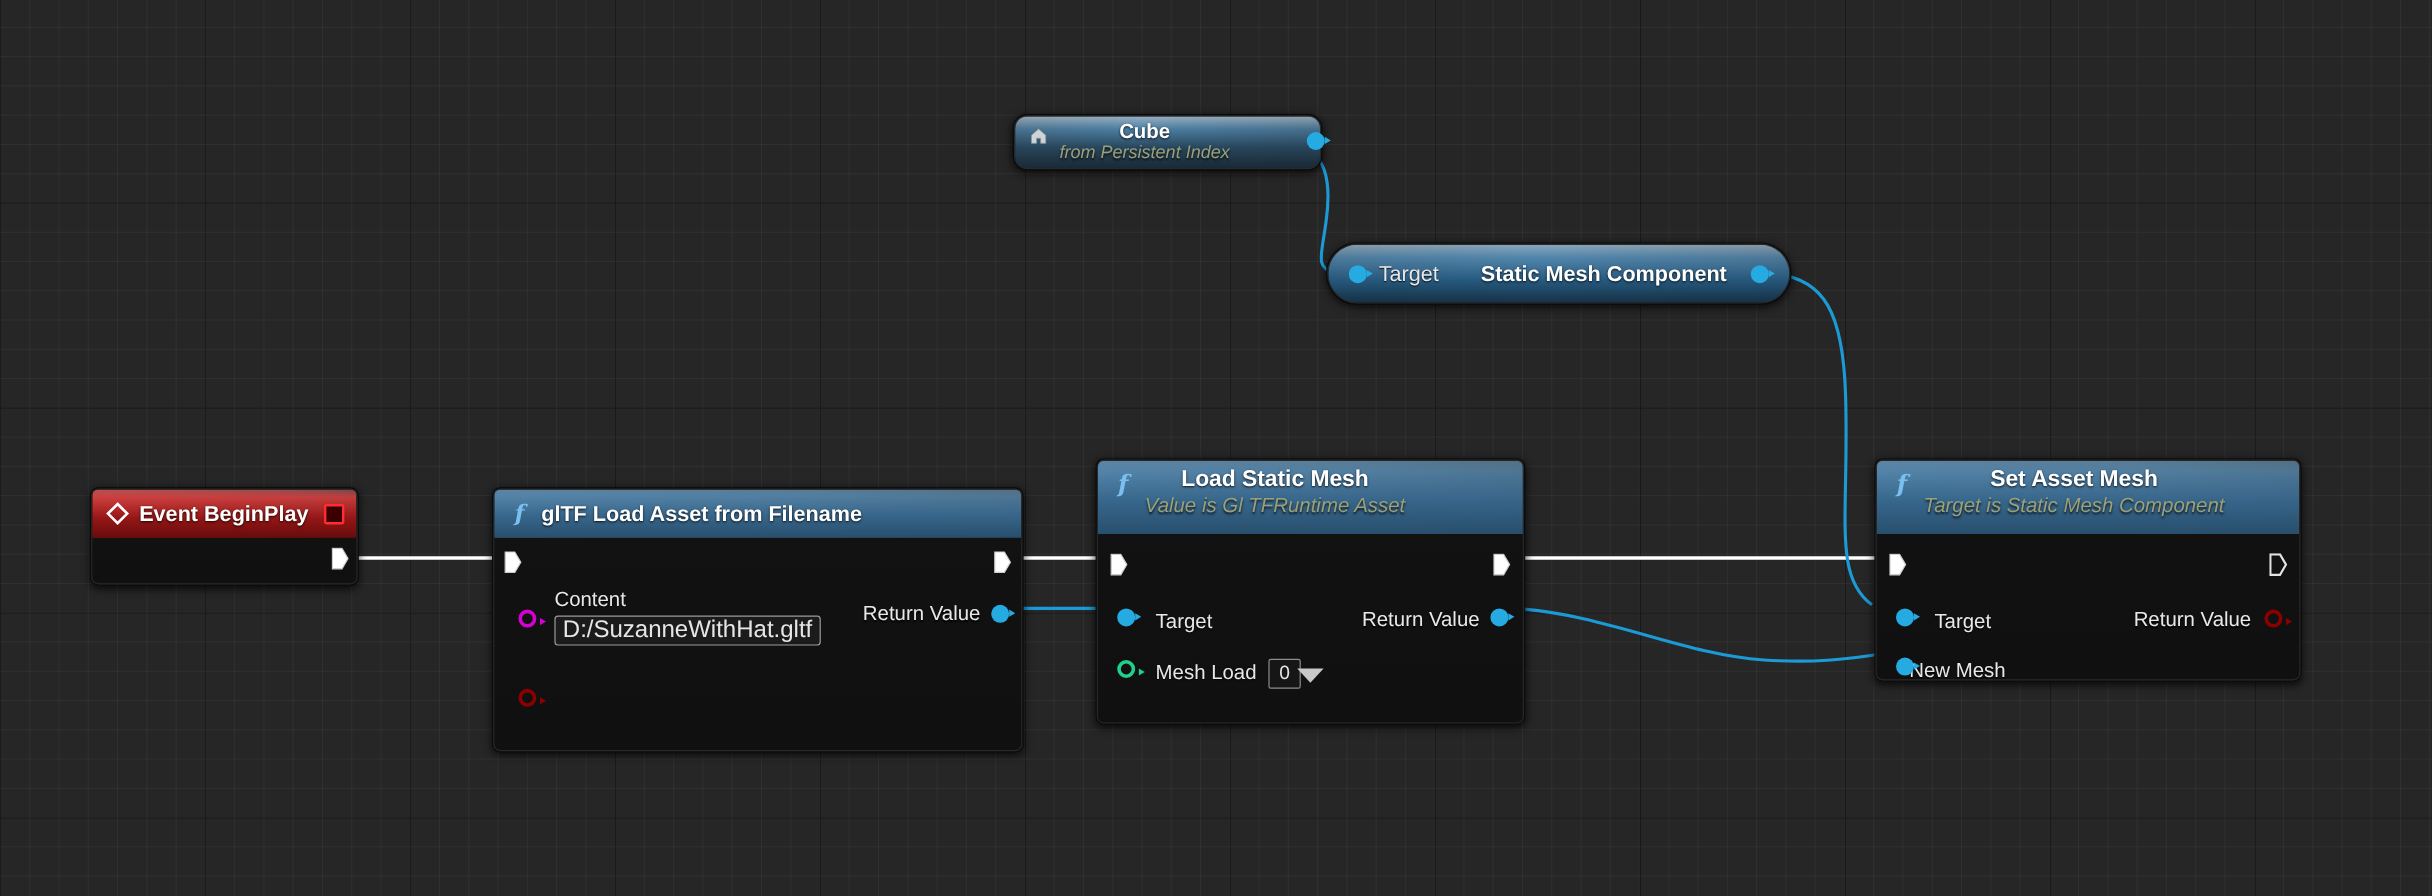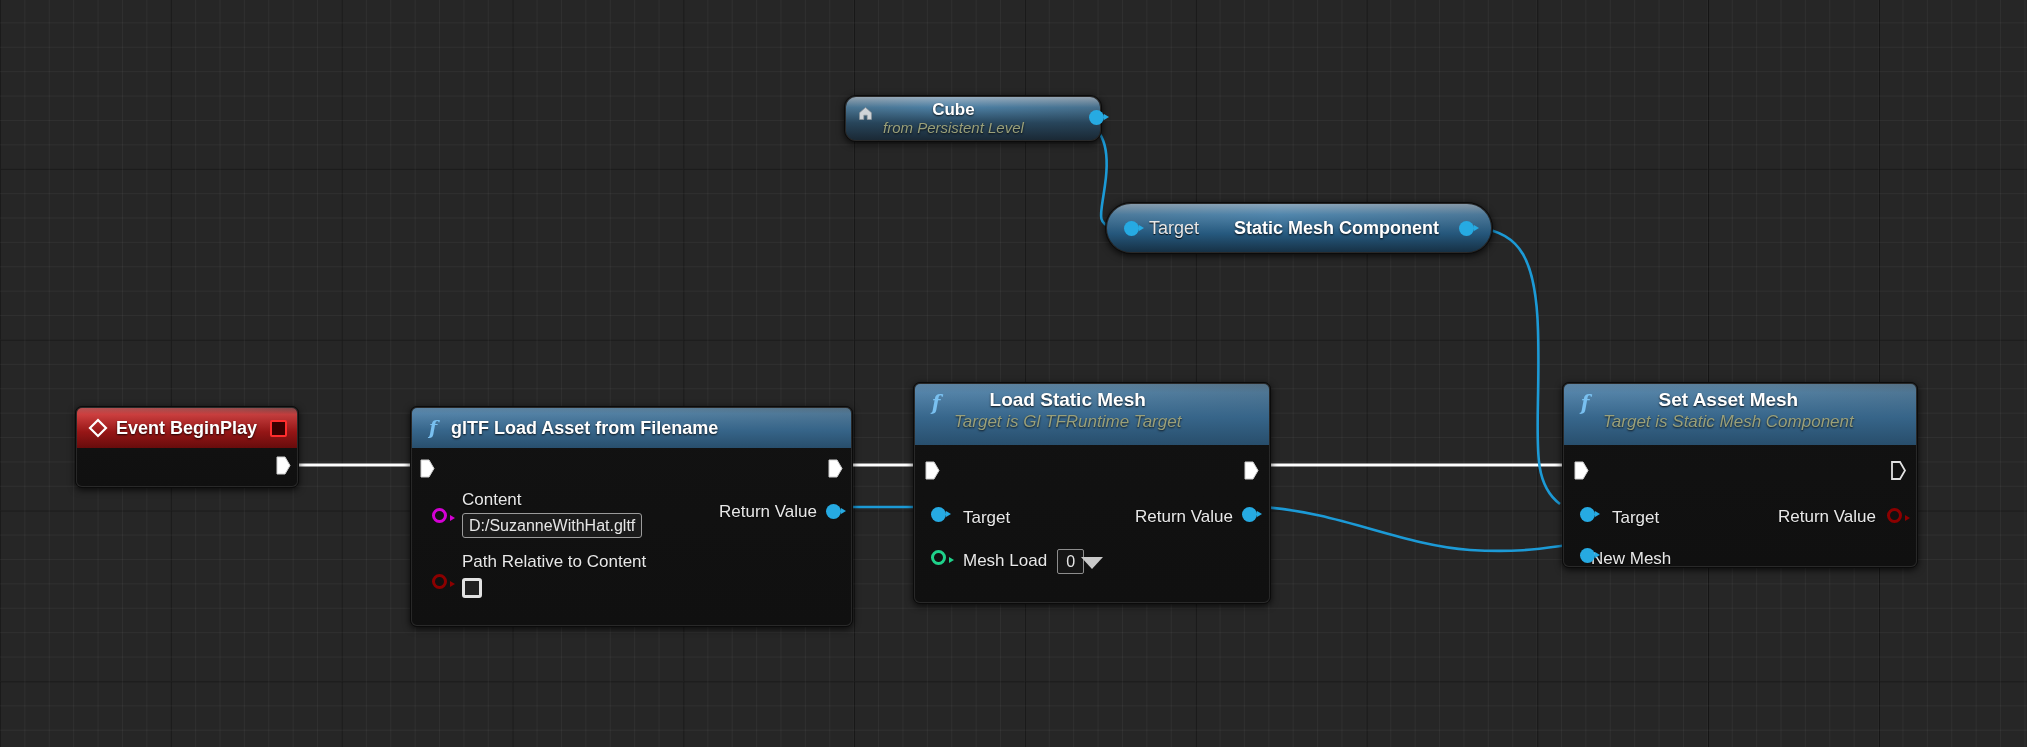--- a/index.html
+++ b/index.html
@@ -149,21 +149,21 @@
     border-left: 5px solid currentColor;
   }
   .dot.filled { background: currentColor; }
   .dot.hollow { background: transparent; border: 3px solid currentColor; }
   
   .textbox {
     background: #1b1b1b;
     border: 1px solid #9b9b9b;
     border-radius: 3px;
     color: #e6e6e6;
-    font-size: 16px;
+    font-size: 20px;
     line-height: 19px;
     padding: 2px 6px;
     white-space: nowrap;
     display: inline-block;
   }
   .numbox {
     background: #161616;
     border: 1px solid #8d8d8d;
     border-radius: 2px;
     color: #e6e6e6;
@@ -214,21 +214,21 @@
   <div class="node" style="left:844px; top:95px; width:258px; height:47px; border-radius:12px;">
     <div class="node-inner" style="border-radius:11px;">
       <div class="hdr hdr-actor" style="height:100%; padding:3px 10px 4px 8px; align-items:flex-start;">
         <span class="hdr-icon" style="margin-top:1px;">
           <svg width="17" height="17" viewBox="0 0 20 20">
             <path d="M3 9 L10 3 L17 9 L17 17 L12 17 L12 12 L8 12 L8 17 L3 17 Z" fill="#cfd4d8" stroke="#8d949a" stroke-width="0.8"></path>
           </svg>
         </span>
         <span class="hdr-text">
           <span class="node-title" style="font-size:17px; line-height:19px;">Cube</span>
-          <span class="node-sub" style="font-size:15px; line-height:18px;">from Persistent Level</span>
+          <span class="node-sub" style="font-size:15px; line-height:18px;">from Persistent Index</span>
         </span>
       </div>
     </div>
     <span class="dot filled" style="color:#26aae2; right:-3px; top:14px;"></span>
   </div>
 
   <div class="node" style="left:1105px; top:202px; width:388px; height:52px; border-radius:26px;">
     <div class="node-inner" style="border-radius:25px;">
       <div class="hdr hdr-pill" style="height:100%; padding:0; align-items:center; justify-content:space-between;">
         <span class="pin-label" style="margin-left:42px; font-size:18px;">Target</span>
@@ -290,40 +290,36 @@
           <span style="margin-left:50px; display:flex; flex-direction:column; gap:3px;">
             <span class="pin-label">Content</span>
             <span class="textbox">D:/SuzanneWithHat.gltf</span>
           </span>
           <span style="position:absolute; right:34px; top:12px;" class="pin-label">Return Value</span>
           <span class="dot filled" style="color:#26aae2; right:10px; top:14px;"></span>
         </div>
 
         <div class="prow" style="height:70px; align-items:flex-start;">
           <span class="dot hollow" style="color:#8b0000; left:20px; top:22px;"></span>
-          <span style="margin-left:50px; display:flex; flex-direction:column; gap:6px;">
-            <span class="pin-label">Path Relative to Content</span>
-            <span class="checkbox"></span>
-          </span>
         </div>
       </div>
     </div>
   </div>
 
   <div class="node" style="left:913px; top:382px; width:358px; height:222px;">
     <div class="node-inner">
       <div class="hdr hdr-fn" style="height:61px;">
         <span class="hdr-icon" style="margin-top:2px;">
           <svg width="18" height="22" viewBox="0 0 18 22">
             <text x="9" y="18" font-family="DejaVu Serif, serif" font-size="20" font-style="italic" font-weight="bold" fill="#79c0f0" text-anchor="middle">f</text>
           </svg>
         </span>
         <span class="hdr-text">
           <span class="node-title">Load Static Mesh</span>
-          <span class="node-sub">Target is Gl TFRuntime Target</span>
+          <span class="node-sub">Value is Gl TFRuntime Asset</span>
         </span>
       </div>
       <div class="body">
         <div class="prow" style="height:52px;">
           <span class="exec-pin" style="left:10px; top:16px;">
             <svg width="15" height="19" viewBox="0 0 15 19">
               <path d="M1 1 L9 1 L14 9.5 L9 18 L1 18 Z" fill="#ffffff" stroke="#cfcfcf" stroke-width="1"></path>
             </svg>
           </span>
           <span class="exec-pin" style="right:10px; top:16px;">

